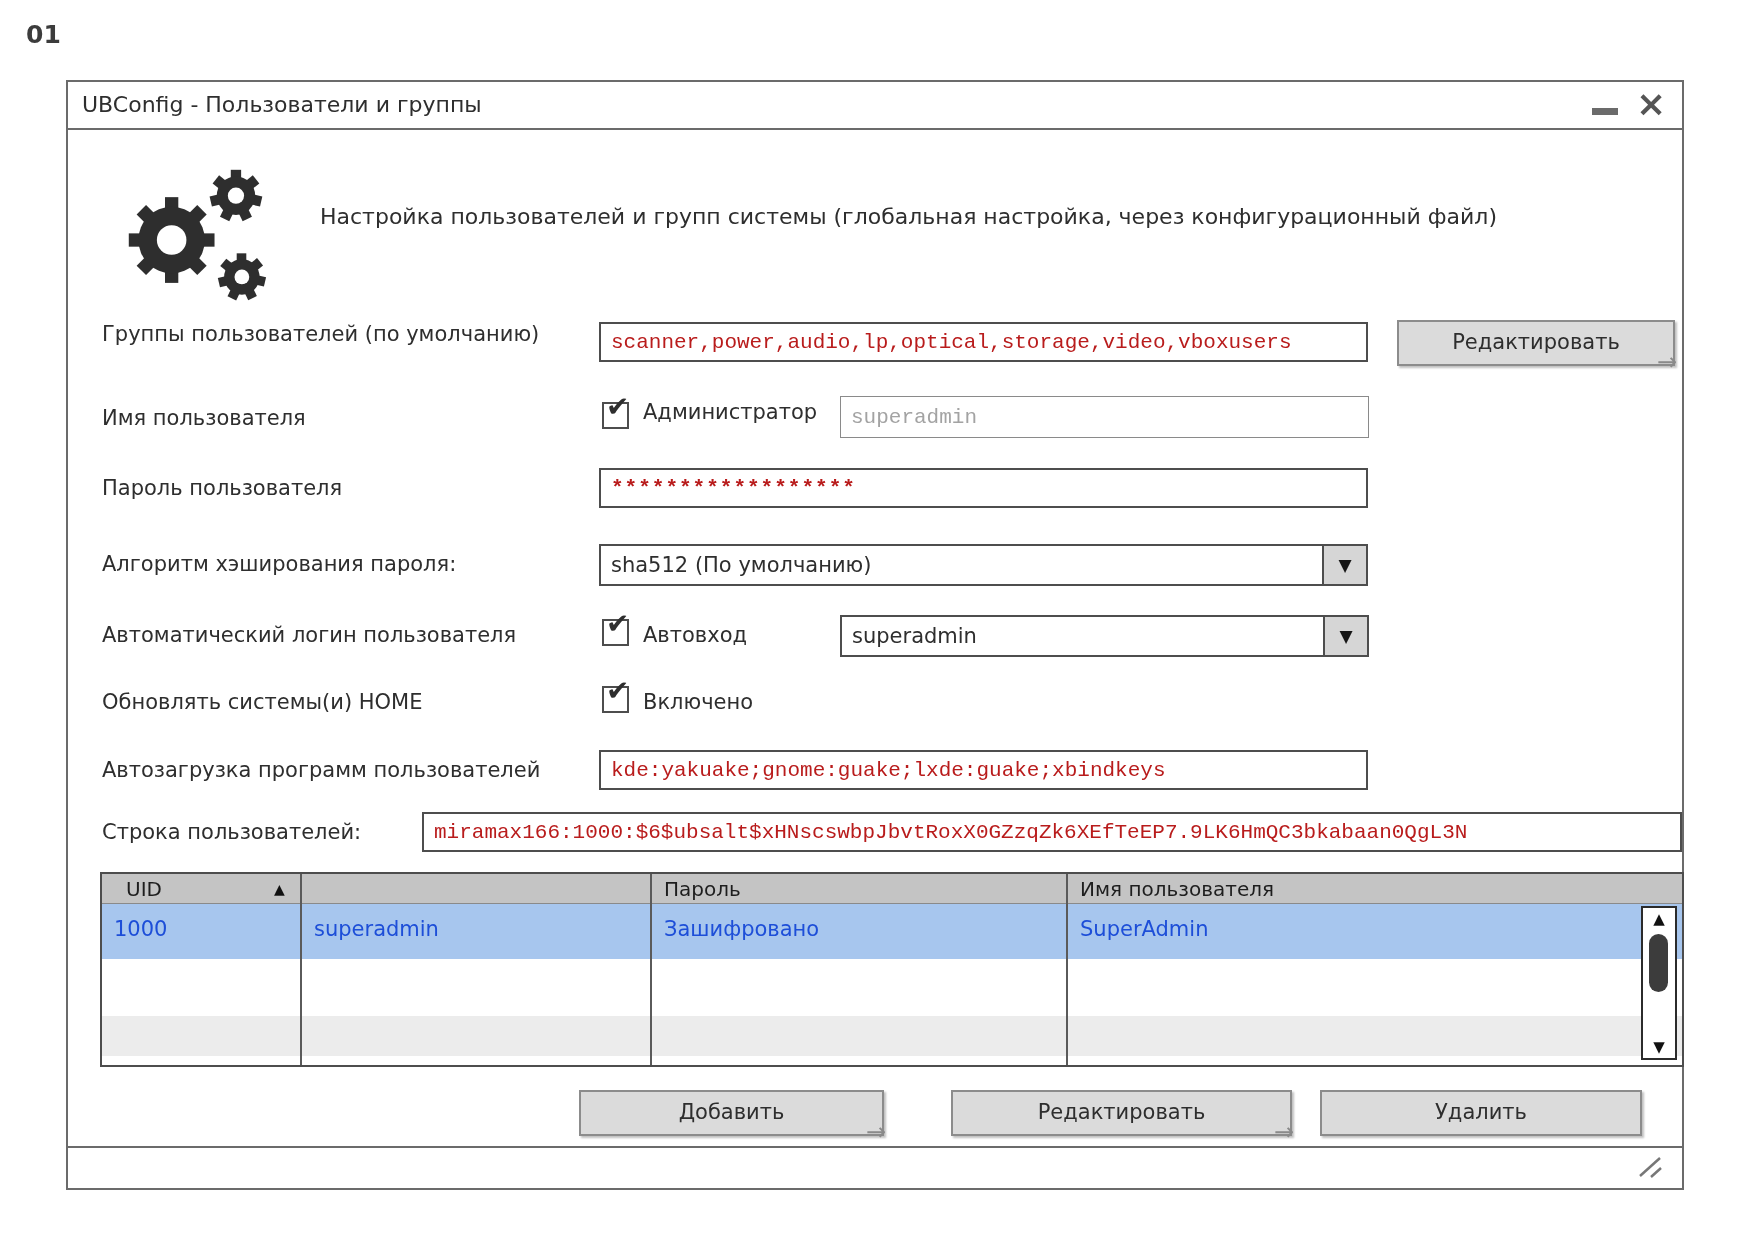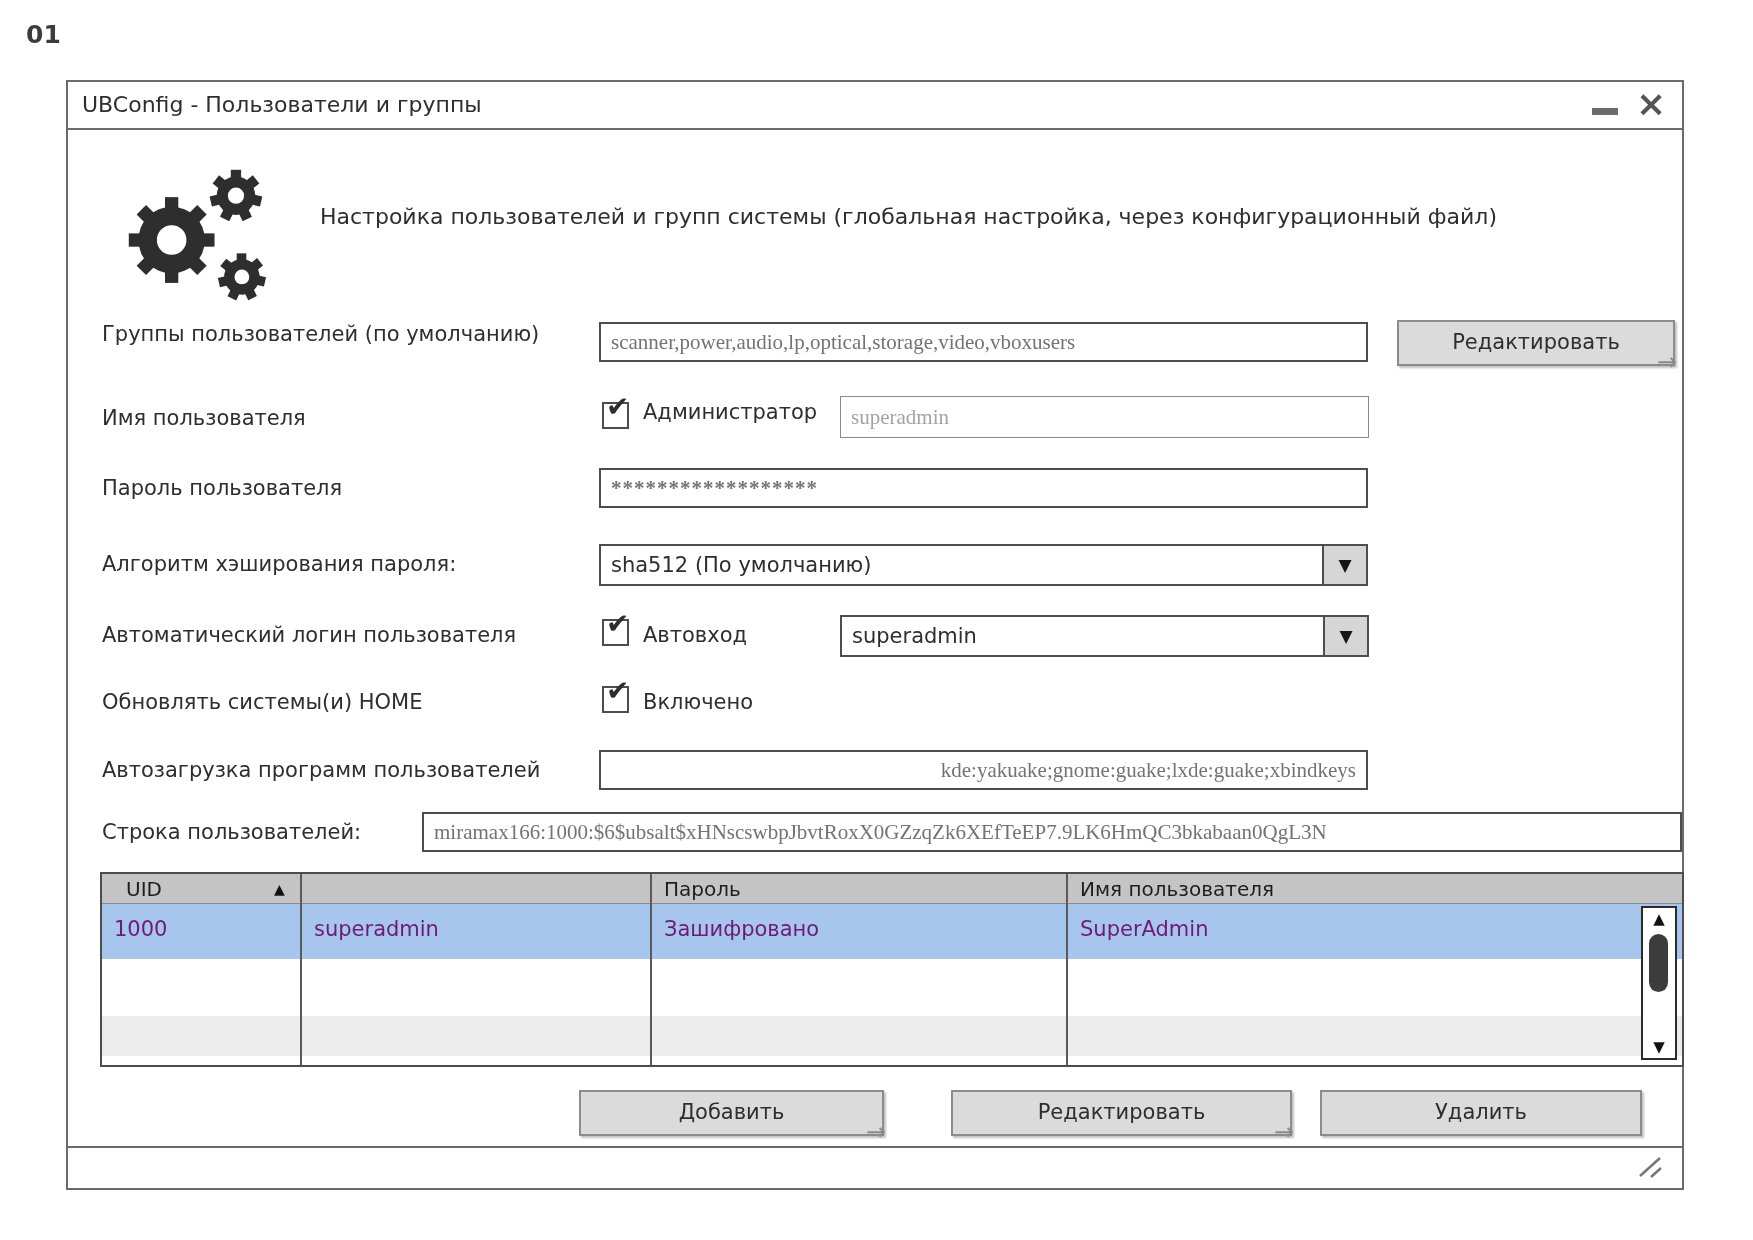--- a/index.html
+++ b/index.html
@@ -22,22 +22,22 @@
   .close-btn { position:absolute; right:14px; top:2px; width:34px; height:40px; font-size:36px; font-weight:bold; color:#555; text-align:center; line-height:40px; }
 
   .gears { position:absolute; left:46px; top:72px; }
 
   .desc { position:absolute; left:252px; top:122px; width:1320px; font-size:22px; color:#2e2e2e; }
 
   .lbl { position:absolute; left:34px; font-size:21px; color:#2e2e2e; white-space:nowrap; }
 
   .field {
     position:absolute; height:40px; border:2px solid #4d4d4d; background:#fff;
-    font-family:Liberation Serif, serif;
-    font-size:21px; color:#737373; padding:0 10px; outline:none;
+    font-family:Liberation Mono, monospace;
+    font-size:21px; color:#b91c1c; padding:0 10px; outline:none;
   }
   .field.light { border:1px solid #8a8a8a; height:42px; }
   .field.light::placeholder { color:#a3a3a3; opacity:1; }
 
   .checkbox { position:absolute; width:27px; height:27px; border:2px solid #4d4d4d; background:#fff; }
   .check { position:absolute; left:2px; top:-11px; font-size:28px; color:#2e2e2e; line-height:1; }
   .cb-label { position:absolute; font-size:21px; color:#2e2e2e; white-space:nowrap; }
 
   .dropdown { position:absolute; height:42px; border:2px solid #4d4d4d; background:#fff; }
   .dd-text { position:absolute; left:10px; top:7px; font-size:21px; color:#2e2e2e; white-space:nowrap; }
@@ -54,21 +54,21 @@
 
   .table {
     position:absolute; left:32px; top:790px; width:1584px; height:195px;
     border:2px solid #4d4d4d; background:#fff;
   }
   .thead { position:absolute; left:0; top:0; width:100%; height:30px; background:#c4c4c4; border-bottom:1px solid #8a8a8a; }
   .th { position:absolute; top:0; height:30px; font-size:20px; color:#1e1e1e; line-height:30px; padding-left:12px; }
   .sort { position:absolute; font-size:14px; color:#111; top:0; }
   .trow { position:absolute; left:0; width:100%; height:55px; }
   .trow.selected { top:30px; background:#a7c6ee; }
-  .td { position:absolute; top:13px; font-size:21px; color:#701a75; padding-left:12px; white-space:nowrap; }
+  .td { position:absolute; top:13px; font-size:21px; color:#1d4ed8; padding-left:12px; white-space:nowrap; }
   .stripe { position:absolute; left:0; width:100%; }
   .stripe.gray { background:#ececec; }
   .vsep { position:absolute; top:0; width:2px; height:100%; background:#5a5a5a; }
 
   .scrollbar {
     position:absolute; right:5px; top:32px; bottom:5px; width:36px;
     border:2px solid #2b2b2b; background:#fff; z-index:5;
   }
   .sb-up { position:absolute; top:2px; left:0; width:100%; text-align:center; font-size:15px; color:#111; }
   .sb-down { position:absolute; bottom:2px; left:0; width:100%; text-align:center; font-size:15px; color:#111; }
@@ -171,21 +171,21 @@
       </span>
     </div>
 
     <div class="lbl" style="top:608px">Обновлять системы(и) HOME</div>
     <div class="checkbox" style="left:534px; top:604px">
       <span class="check">✔</span>
     </div>
     <div class="cb-label" style="left:575px; top:608px">Включено</div>
 
     <div class="lbl" style="top:676px">Автозагрузка программ пользователей</div>
-    <input class="field" style="left: 531px; top: 668px; width: 769px; text-align: right;" value="kde:yakuake;gnome:guake;lxde:guake;xbindkeys">
+    <input class="field" style="left: 531px; top: 668px; width: 769px;" value="kde:yakuake;gnome:guake;lxde:guake;xbindkeys">
 
     <div class="lbl" style="top:738px">Строка пользователей:</div>
     <input class="field" style="left: 354px; top: 730px; width: 1260px;" value="miramax166:1000:$6$ubsalt$xHNscswbpJbvtRoxX0GZzqZk6XEfTeEP7.9LK6HmQC3bkabaan0QgL3N">
 
     <div class="table">
       <div class="thead">
         <div class="th" style="left:12px; width:224px">
           <span>UID</span>
           <span class="sort" style="left:160px">▲</span>
         </div>

